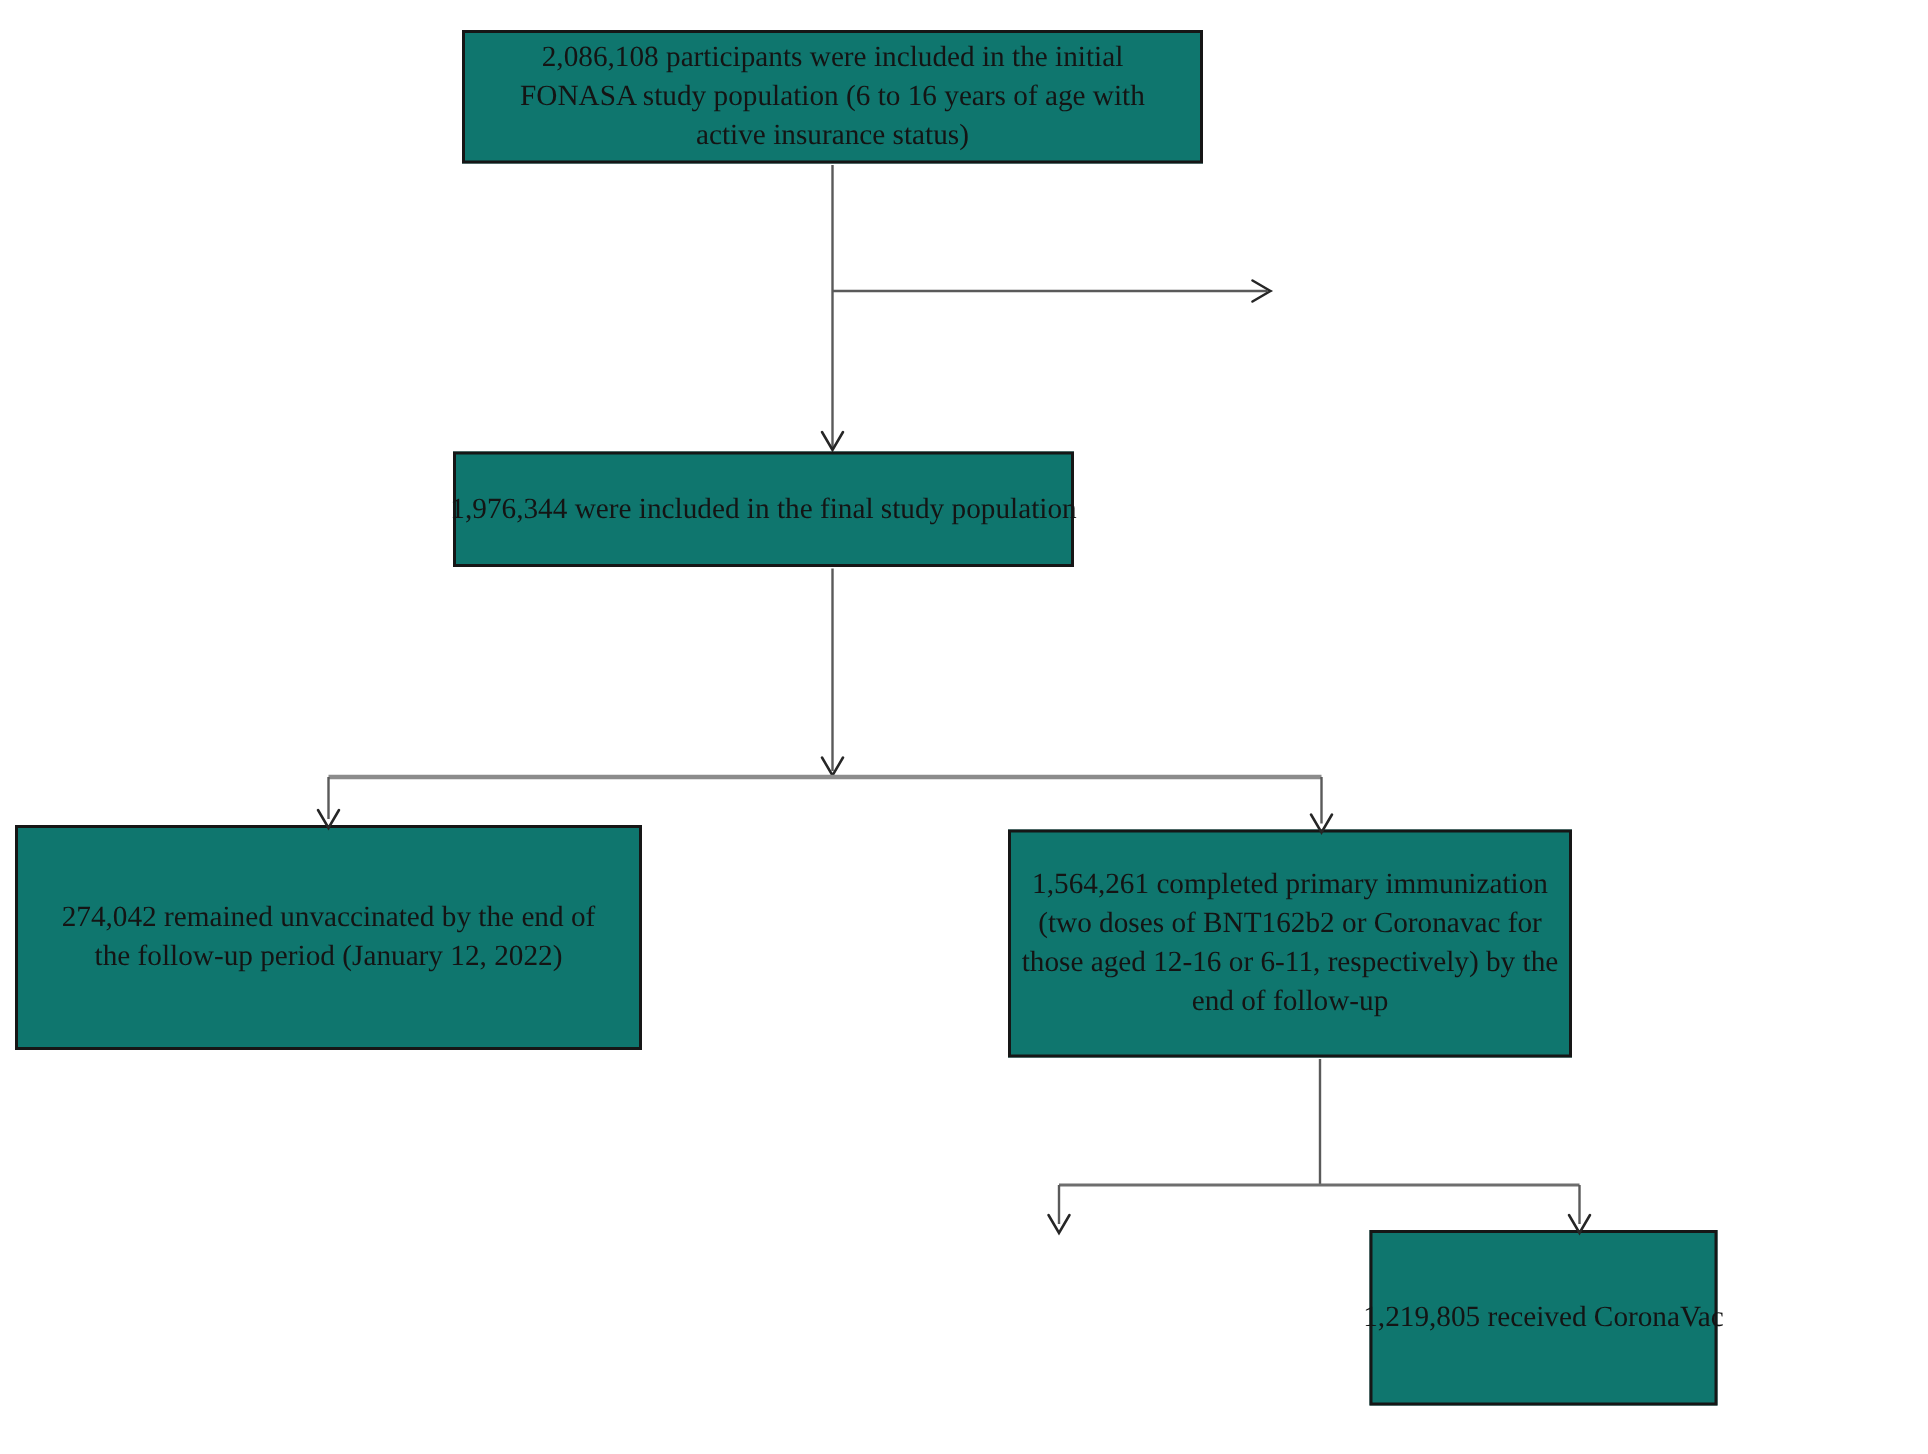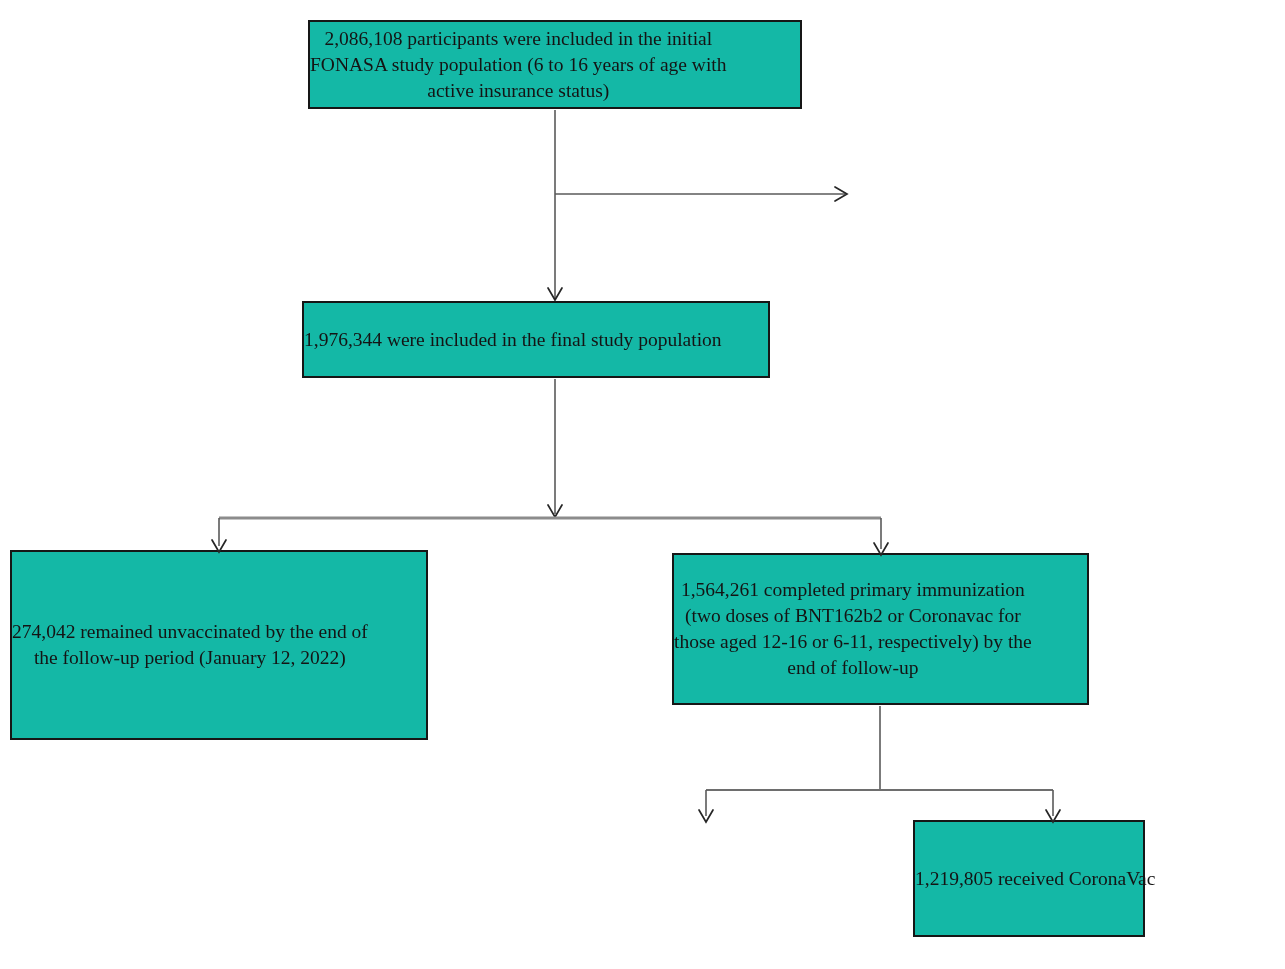--- a/index.html
+++ b/index.html
@@ -12,39 +12,40 @@
     width: 1285px;
     height: 969px;
     background: #ffffff;
     font-family: "Liberation Serif", "DejaVu Serif", serif;
     overflow: hidden;
   }
   .fbox {
     position: absolute;
     box-sizing: border-box;
     border: 2px solid #161616;
-    background: #14b8a6;
+    background: #0f766e;
     display: flex;
     align-items: center;
+    justify-content: center;
     z-index: 1;
   }
   .box-text {
     white-space: pre;
     text-align: center;
     font-size: 19.5px;
     line-height: 26px;
     color: #141414;
     letter-spacing: 0;
   }
   
   #box-initial      { left: 308px; top: 20px;  width: 494px; height: 89px;  }
   #box-excluded     { left: 849px; top: 120px; width: 419px; height: 150px; }
-  #box-final        { left: 302px; top: 301px; width: 468px; height: 77px;  }
-  #box-unvaccinated { left: 10px;  top: 550px; width: 418px; height: 190px; }
-  #box-immunized    { left: 672px; top: 553px; width: 417px; height: 152px; }
+  #box-final        { left: 302px; top: 301px; width: 414px; height: 77px;  }
+  #box-unvaccinated { left: 10px;  top: 550px; width: 418px; height: 150px; }
+  #box-immunized    { left: 672px; top: 553px; width: 376px; height: 152px; }
   #box-bnt          { left: 566px; top: 820px; width: 279px; height: 117px; }
   #box-coronavac    { left: 913px; top: 820px; width: 232px; height: 117px; }
 
   .connector-layer {
     position: absolute;
     left: 0; top: 0;
     width: 1285px;
     height: 969px;
     z-index: 2;
     pointer-events: none;

